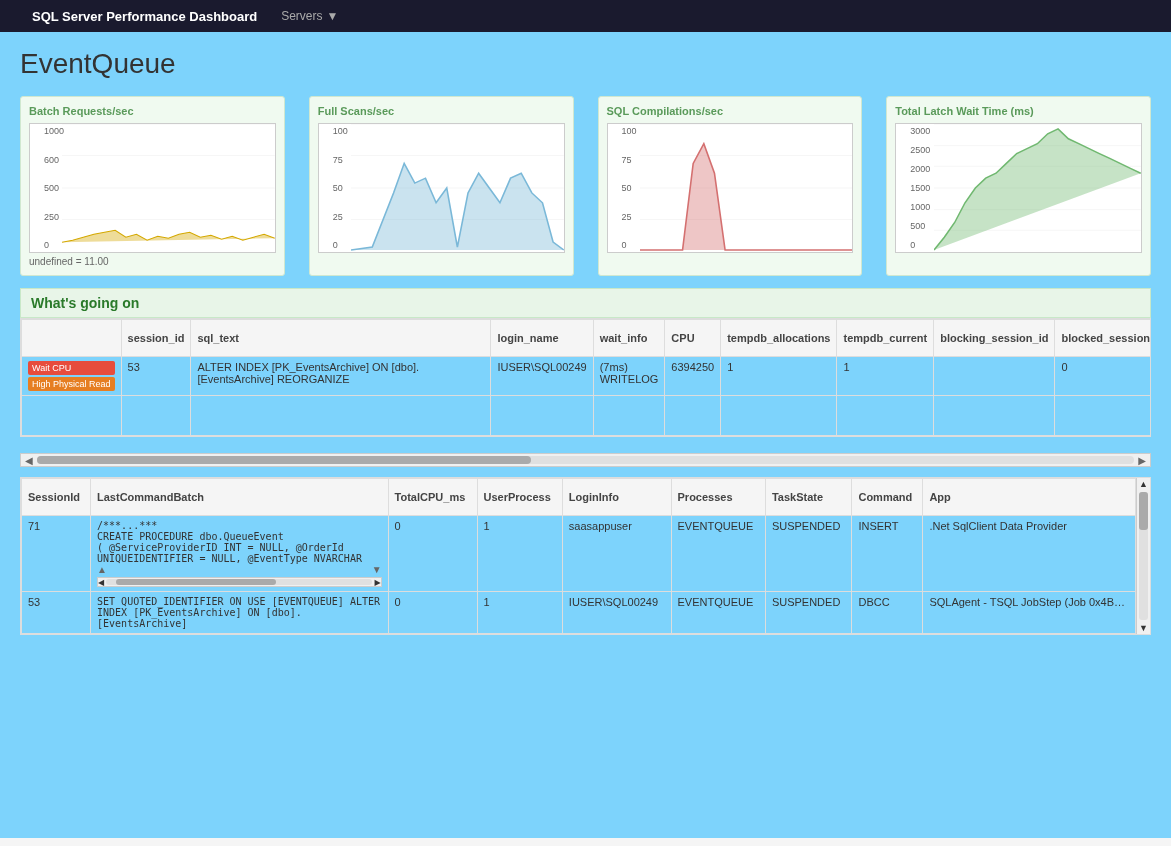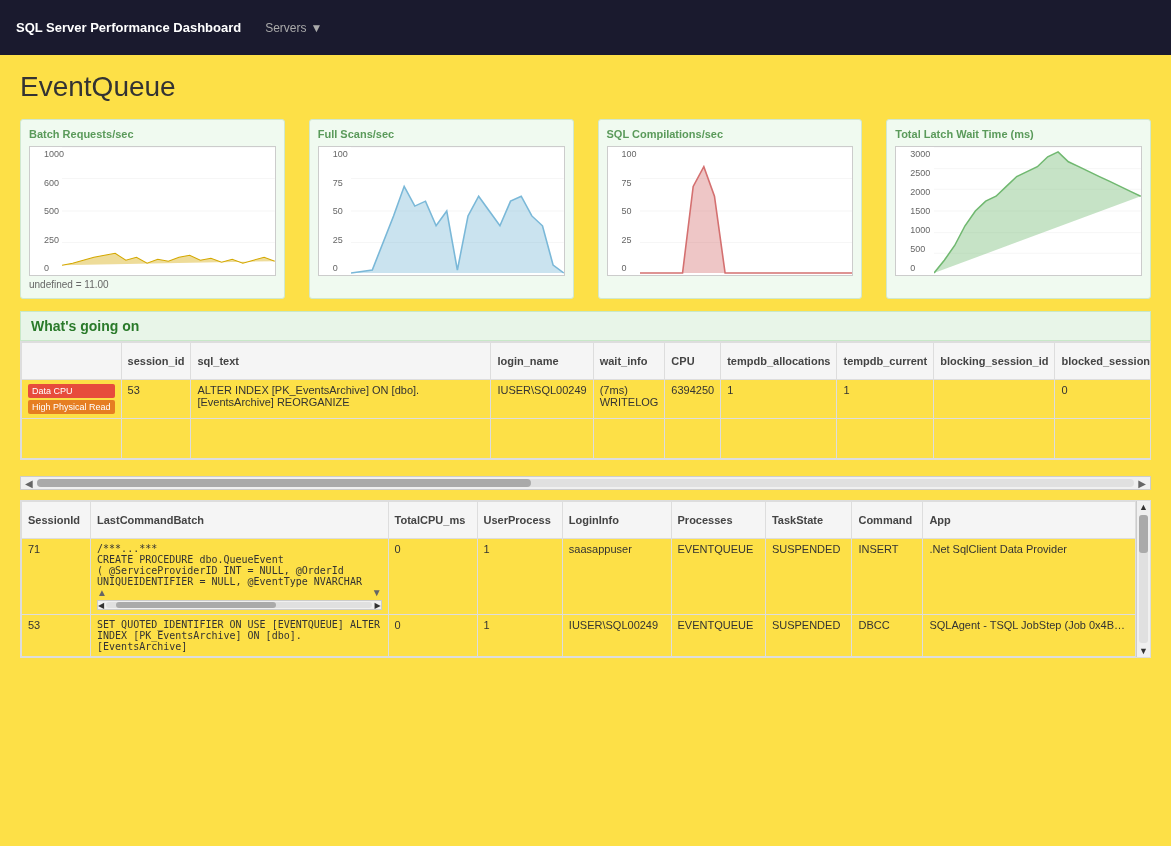--- a/index.html
+++ b/index.html
@@ -2,42 +2,42 @@
 <html><head>
   <meta charset="utf-8">
   <style>
     * { box-sizing: border-box; margin: 0; padding: 0; }
     body { font-family: 'Segoe UI', Arial, sans-serif; font-size: 12px; background: #f5f5f5; color: #333; }
 
     
     .navbar {
       background: #1a1a2e;
       color: #ccc;
-      height: 55px;
+      height: 32px;
       display: flex;
       align-items: center;
-      padding: 0 16px;
+      padding: 0 32px;
       gap: 24px;
     }
     .navbar-title {
       color: #fff;
       font-size: 13px;
       font-weight: 600;
     }
     .navbar-servers {
       color: #aaa;
       font-size: 12px;
       display: flex;
       align-items: center;
       gap: 4px;
       cursor: pointer;
     }
 
     
-    .main { background: #fde047; padding: 16px 20px; min-height: calc(100vh - 40px); }
+    .main { background: #7dd3fc; padding: 16px 20px; min-height: calc(100vh - 40px); }
 
     .page-title {
       font-size: 28px;
       font-weight: 300;
       color: #333;
       margin-bottom: 16px;
     }
 
     
     .charts-row {
@@ -291,21 +291,21 @@
           <th>CPU</th>
           <th>tempdb_allocations</th>
           <th>tempdb_current</th>
           <th>blocking_session_id</th>
           <th>blocked_session_c</th>
         </tr>
       </thead>
       <tbody>
         <tr>
           <td style="min-width:90px">
-            <span class="badge-high-cpu">Data CPU</span>
+            <span class="badge-high-cpu">Wait CPU</span>
             <span class="badge-high-physical">High Physical Read</span>
           </td>
           <td>53</td>
           <td style="min-width:300px">ALTER INDEX [PK_EventsArchive] ON [dbo].[EventsArchive] REORGANIZE</td>
           <td>IUSER\SQL00249</td>
           <td style="white-space:pre-line">(7ms) WRITELOG</td>
           <td>6394250</td>
           <td>1</td>
           <td>1</td>
           <td></td>

